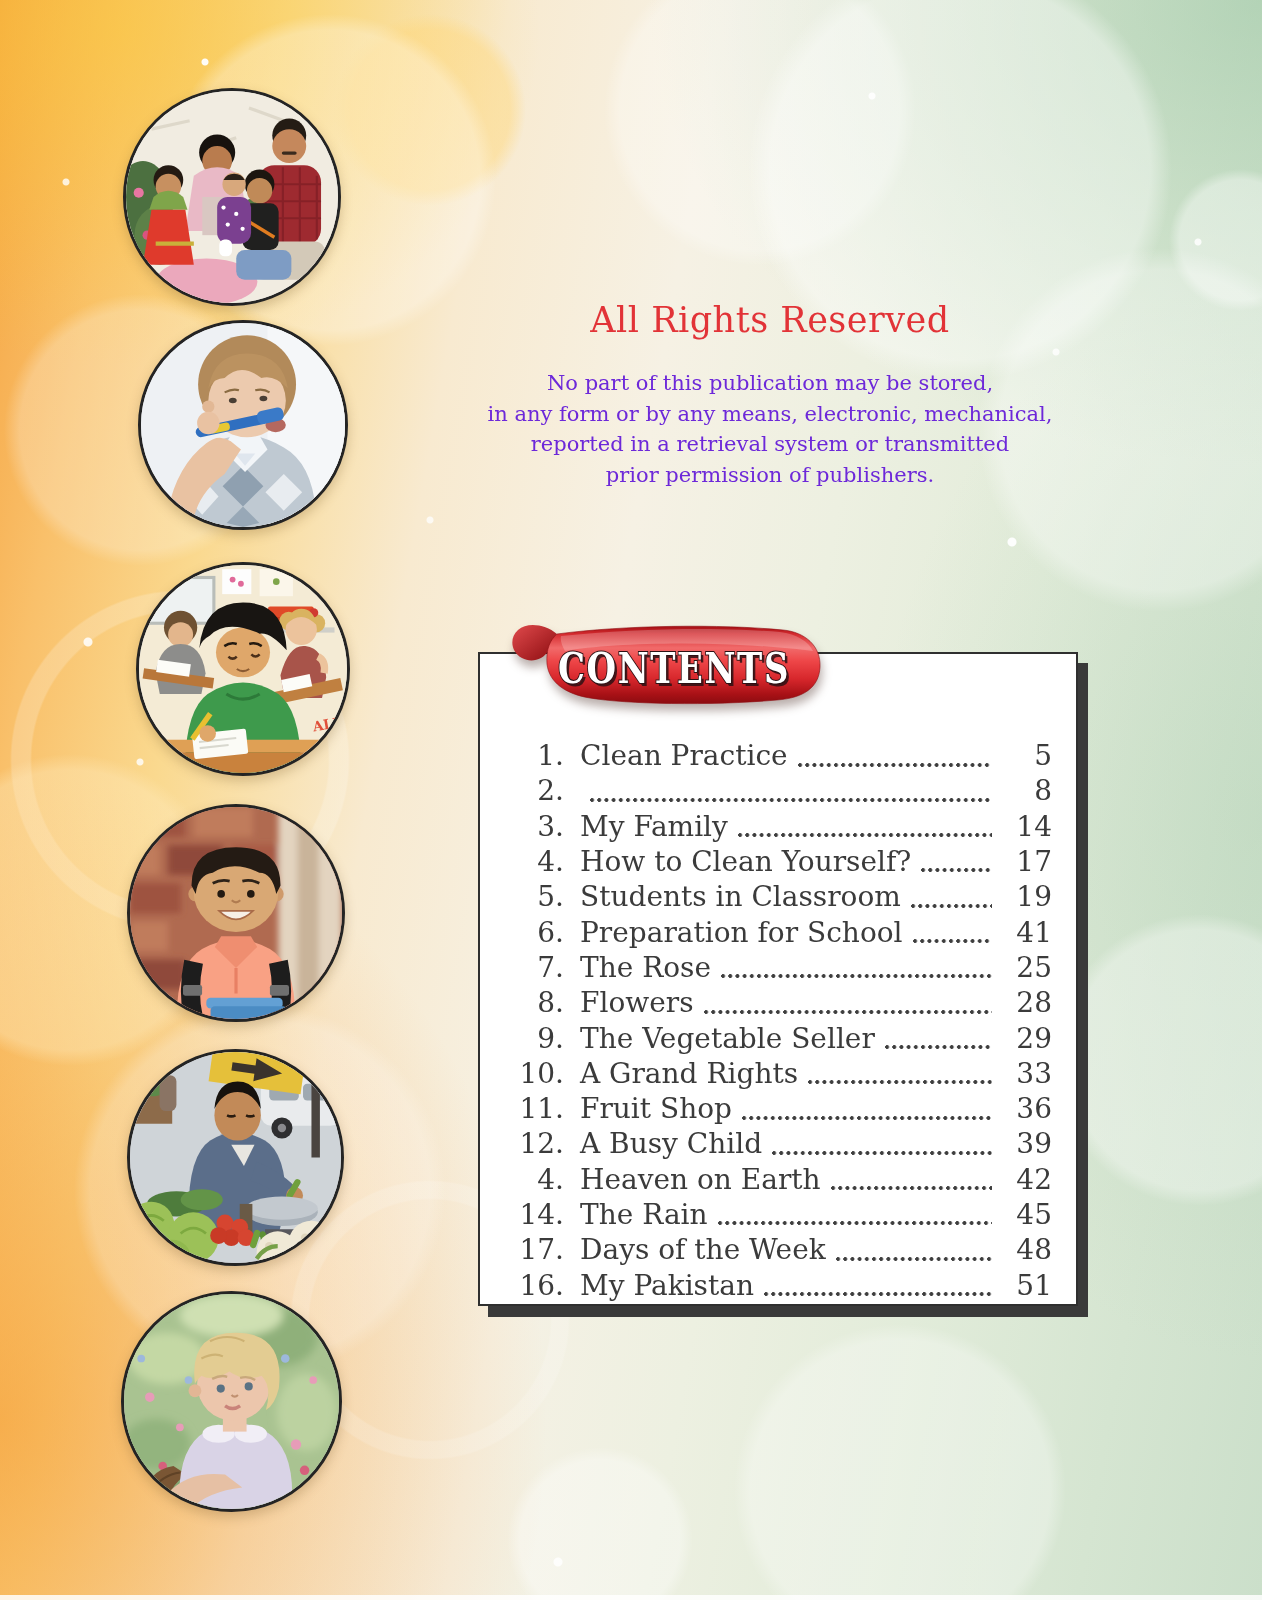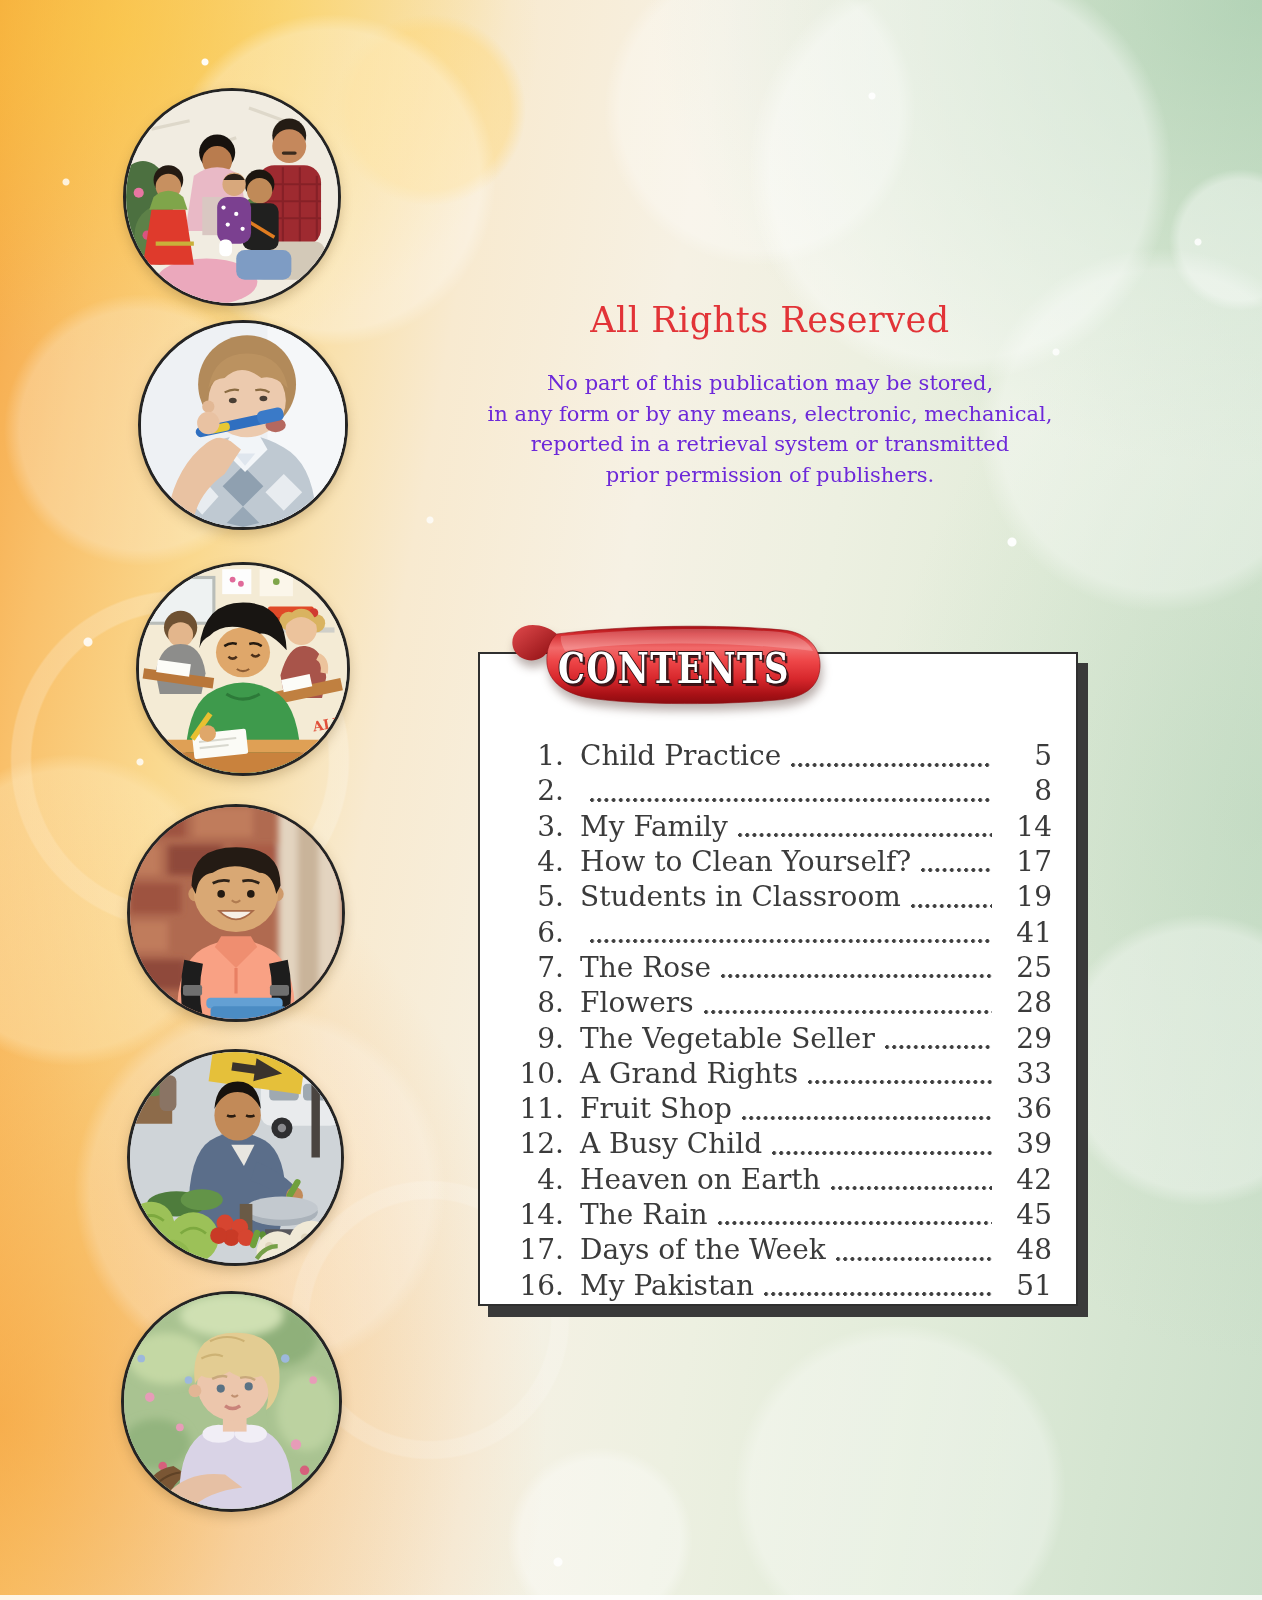--- a/index.html
+++ b/index.html
@@ -368,21 +368,21 @@
     <div class="rights-line">No part of this publication may be stored,</div>
     <div class="rights-line">in any form or by any means, electronic, mechanical,</div>
     <div class="rights-line">reported in a retrieval system or transmitted</div>
     <div class="rights-line">prior permission of publishers.</div>
   </div>
 
   <div class="contents-box">
     <div class="toc">
   <div class="toc-row">
     <span class="toc-num">1.</span>
-    <span class="toc-title">Child Practice</span>
+    <span class="toc-title">Clean Practice</span>
     <span class="toc-leader"></span>
     <span class="toc-page">5</span>
   </div>
 
   <div class="toc-row">
     <span class="toc-num">2.</span>
     <span class="toc-leader"></span>
     <span class="toc-page">8</span>
   </div>
 
@@ -402,20 +402,21 @@
 
   <div class="toc-row">
     <span class="toc-num">5.</span>
     <span class="toc-title">Students in Classroom</span>
     <span class="toc-leader"></span>
     <span class="toc-page">19</span>
   </div>
 
   <div class="toc-row">
     <span class="toc-num">6.</span>
+    <span class="toc-title">Preparation for School</span>
     <span class="toc-leader"></span>
     <span class="toc-page">41</span>
   </div>
 
   <div class="toc-row">
     <span class="toc-num">7.</span>
     <span class="toc-title">The Rose</span>
     <span class="toc-leader"></span>
     <span class="toc-page">25</span>
   </div>

